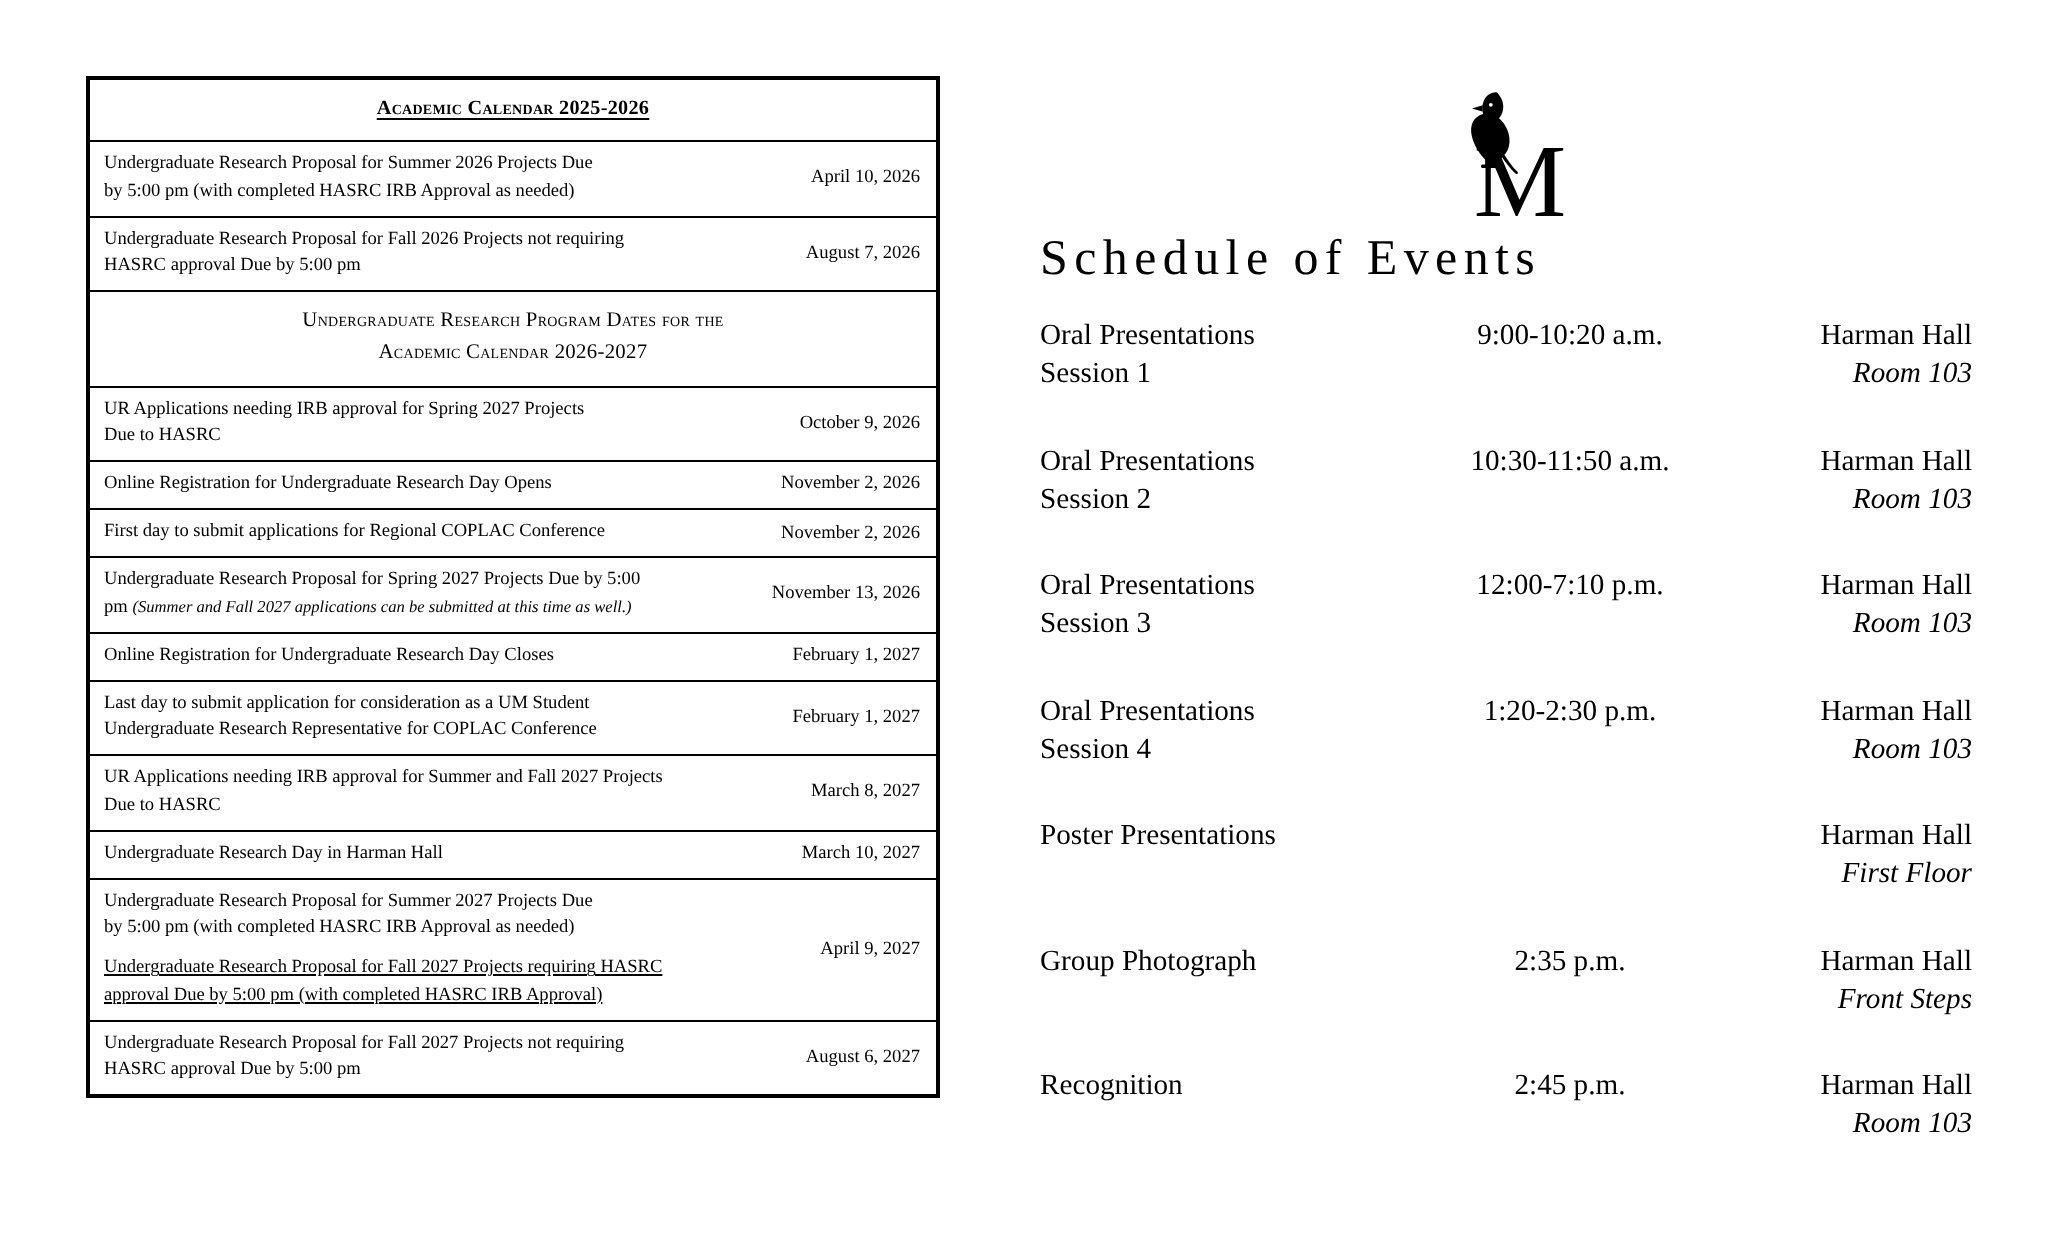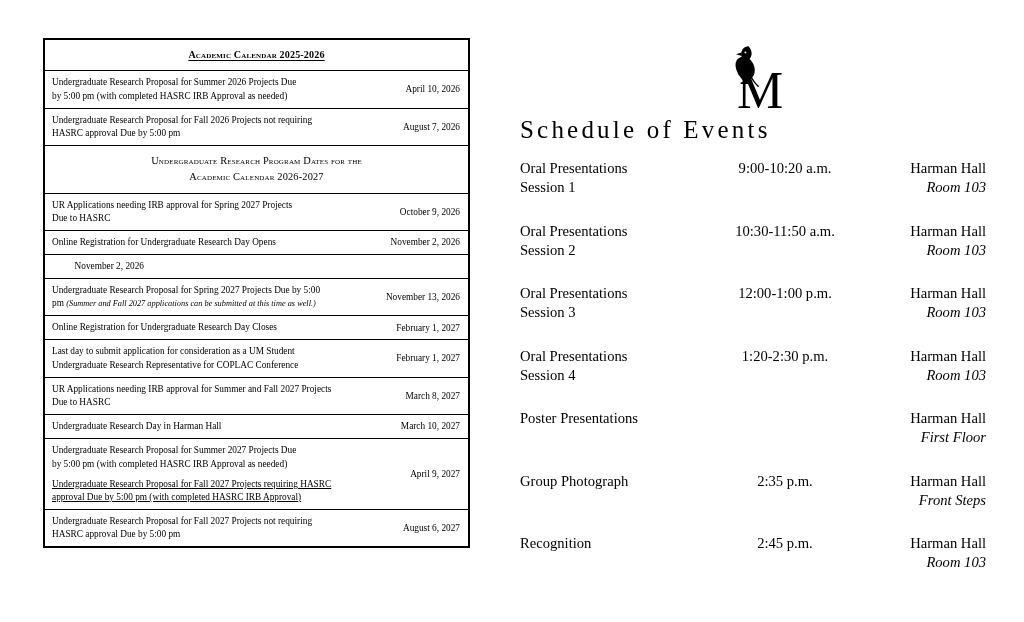--- a/index.html
+++ b/index.html
@@ -168,20 +168,23 @@
       </div>
       <div class="date">October 9, 2026</div>
     </div>
     <div class="trow">
       <div class="desc">
         <p>Online Registration for Undergraduate Research Day Opens</p>
       </div>
       <div class="date">November 2, 2026</div>
     </div>
     <div class="trow">
+      <div class="desc">
+        <p>First day to submit applications for Regional COPLAC Conference</p>
+      </div>
       <div class="date">November 2, 2026</div>
     </div>
     <div class="trow">
       <div class="desc">
         <p>Undergraduate Research Proposal for Spring 2027 Projects Due by 5:00<br>pm <span class="note-italic">(Summer and Fall 2027 applications can be submitted at this time as well.)</span></p>
       </div>
       <div class="date">November 13, 2026</div>
     </div>
     <div class="trow">
       <div class="desc">
@@ -274,21 +277,21 @@
         <div class="ev-time">9:00-10:20 a.m.</div>
         <div class="ev-place">Harman Hall<span class="sub">Room 103</span></div>
       </div>
       <div class="event-row">
         <div class="ev-name">Oral Presentations<span class="line2">Session 2</span></div>
         <div class="ev-time">10:30-11:50 a.m.</div>
         <div class="ev-place">Harman Hall<span class="sub">Room 103</span></div>
       </div>
       <div class="event-row">
         <div class="ev-name">Oral Presentations<span class="line2">Session 3</span></div>
-        <div class="ev-time">12:00-1:00 p.m.</div>
+        <div class="ev-time">12:00-7:10 p.m.</div>
         <div class="ev-place">Harman Hall<span class="sub">Room 103</span></div>
       </div>
       <div class="event-row">
         <div class="ev-name">Oral Presentations<span class="line2">Session 4</span></div>
         <div class="ev-time">1:20-2:30 p.m.</div>
         <div class="ev-place">Harman Hall<span class="sub">Room 103</span></div>
       </div>
       <div class="event-row">
         <div class="ev-name">Poster Presentations</div>
         <div class="ev-place">Harman Hall<span class="sub">First Floor</span></div>

